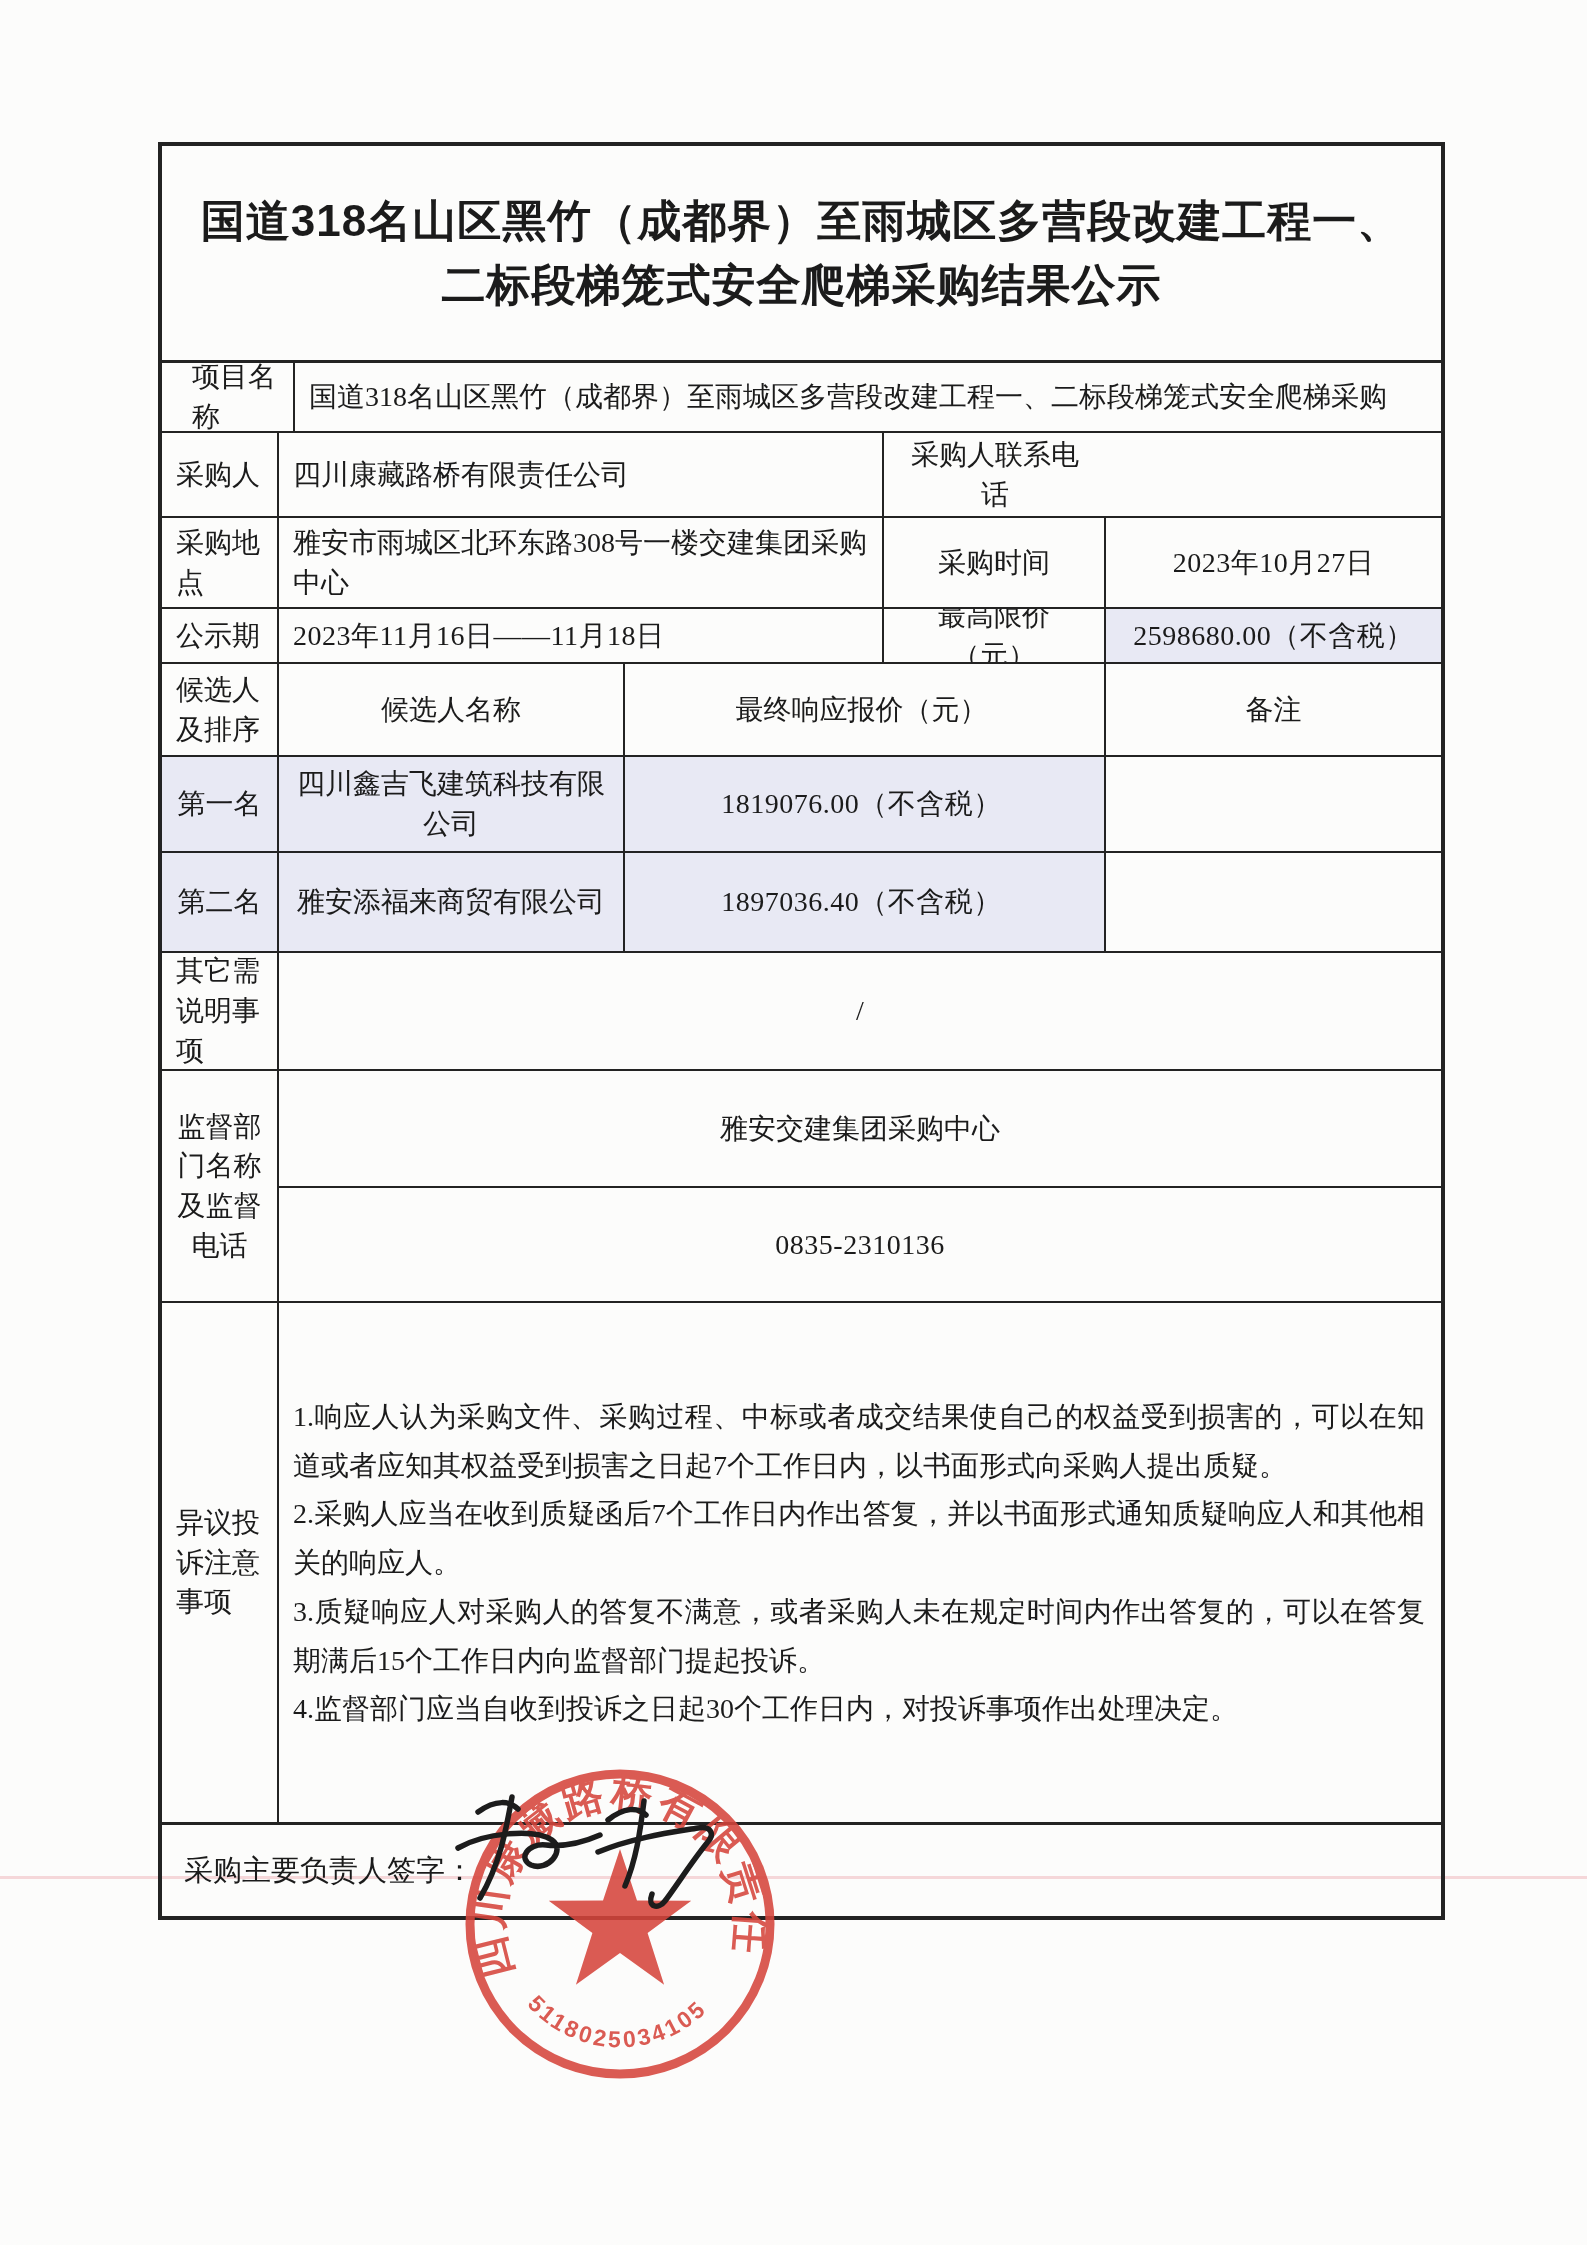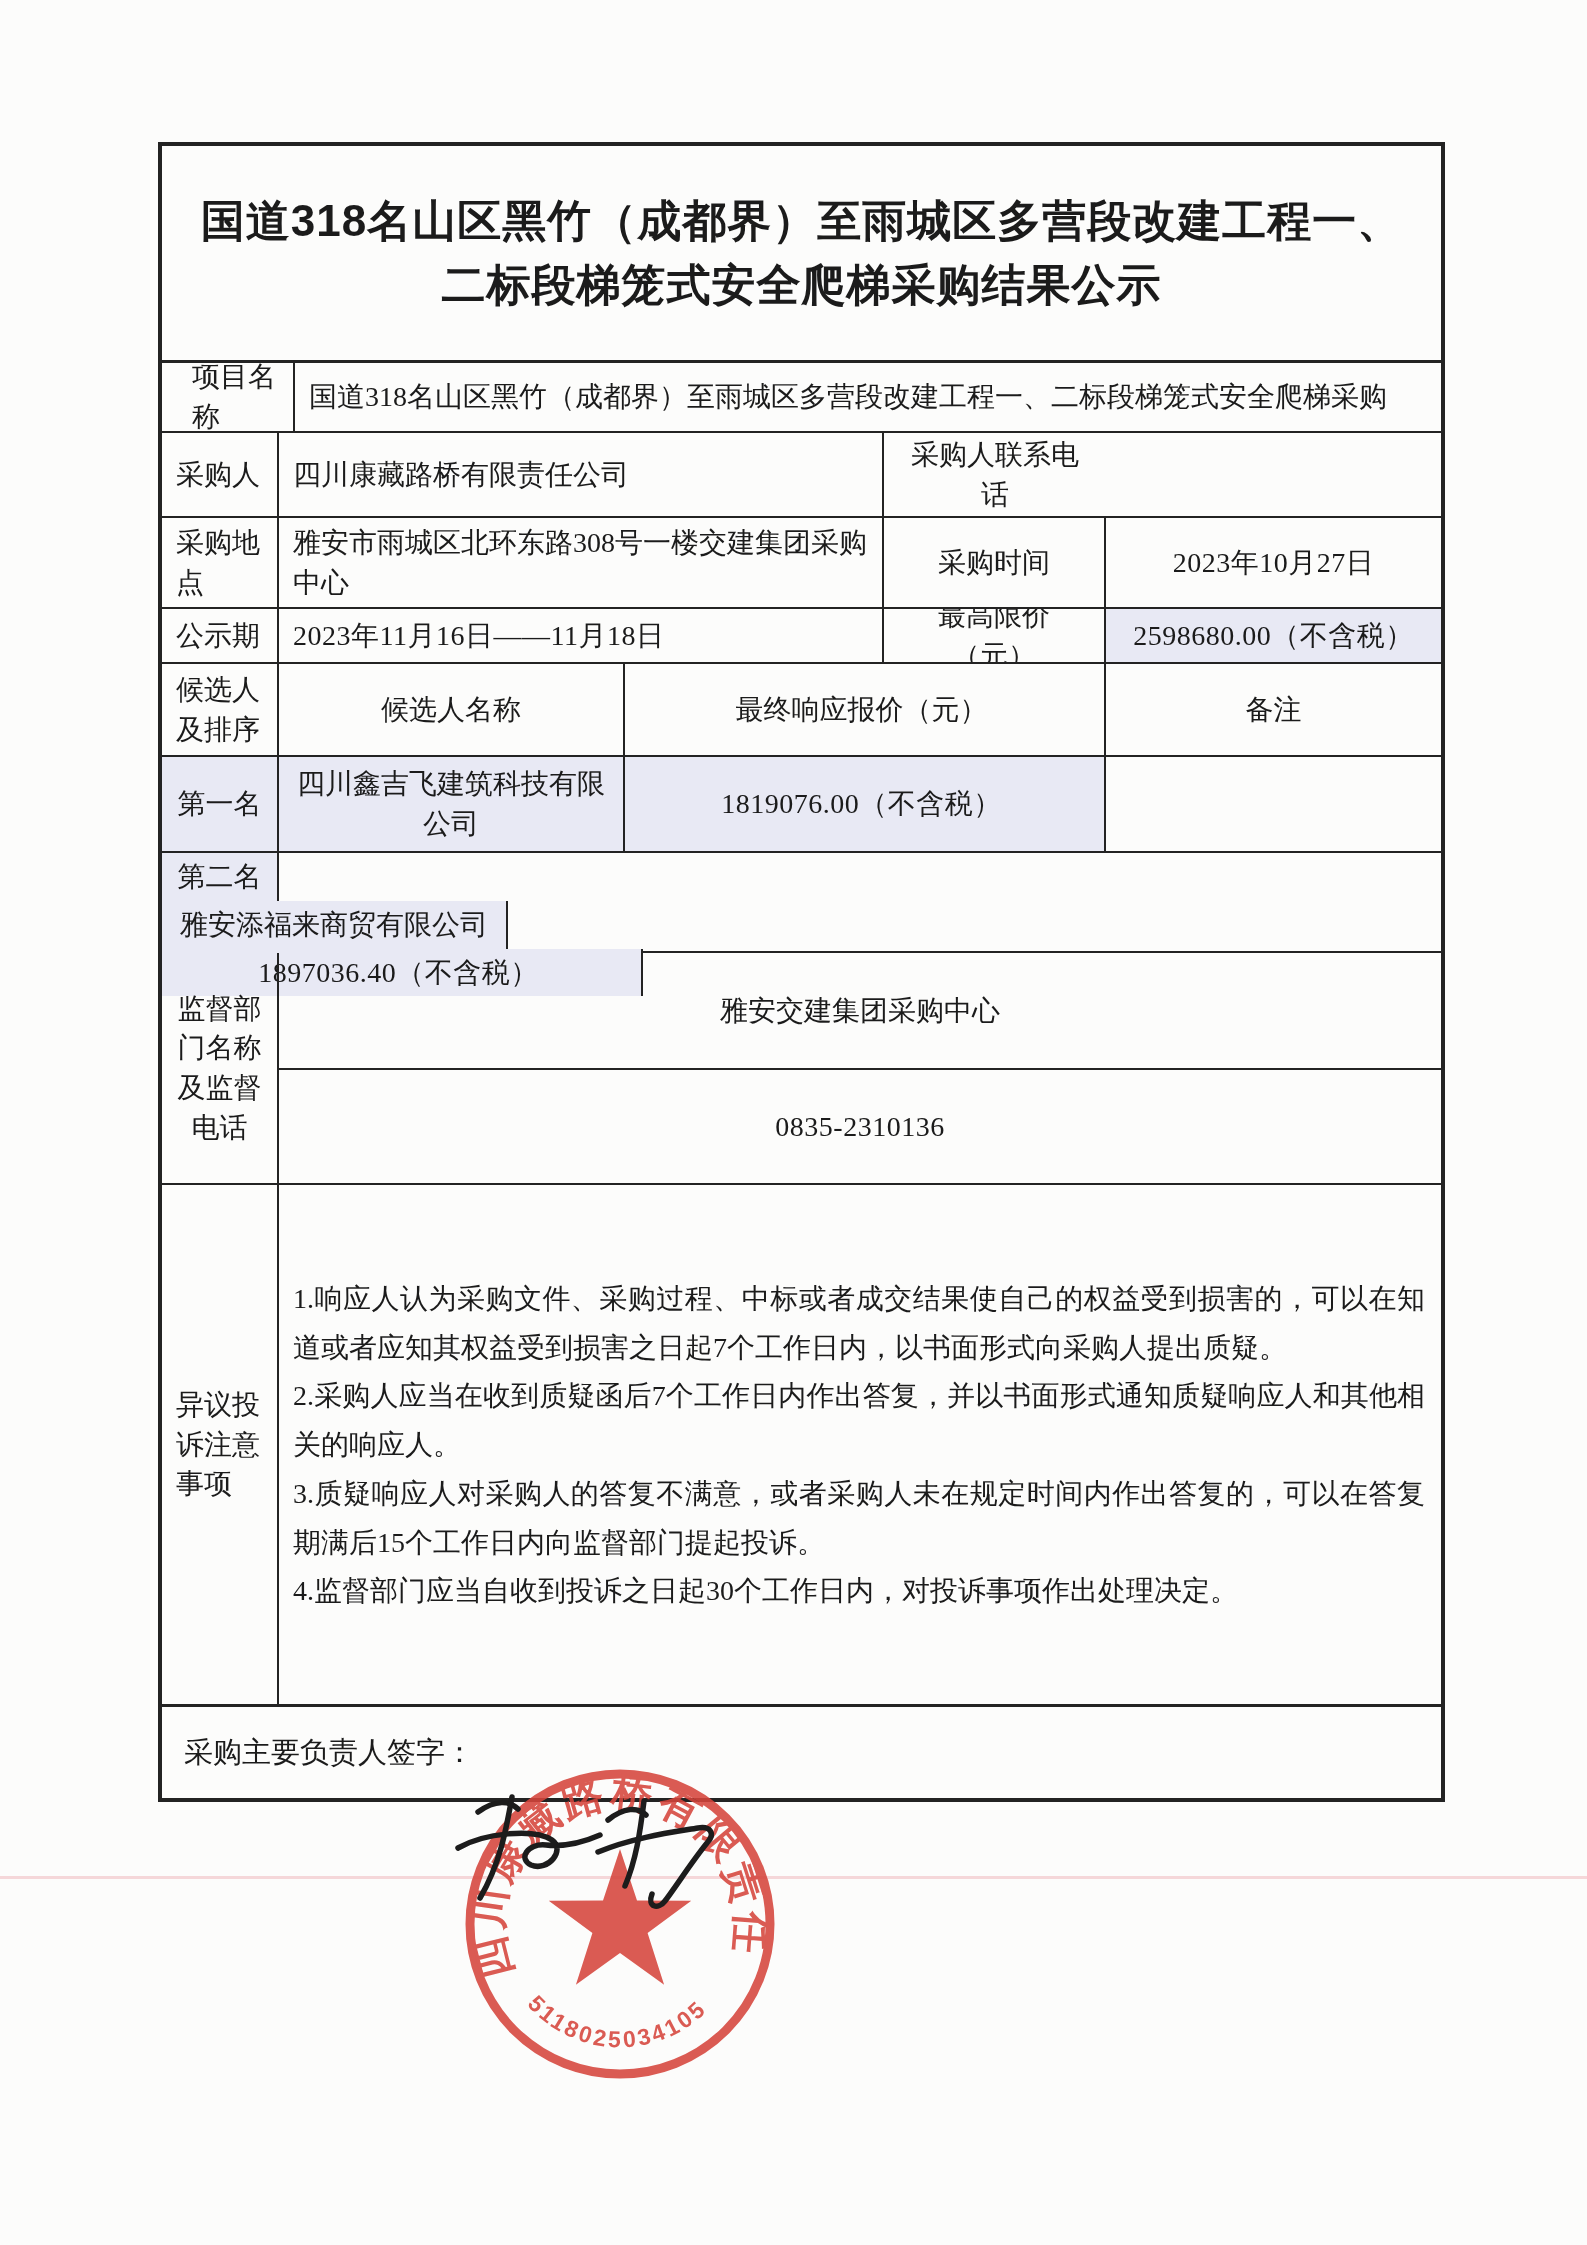--- a/index.html
+++ b/index.html
@@ -48,21 +48,21 @@
     font-family:"Liberation Sans","DejaVu Sans",sans-serif;
     font-weight:bold;font-size:44px;line-height:1.45;
     text-align:center;padding:0 34px;letter-spacing:1px;
   }
   .r-project{height:70px;padding-left:16px;}
   .r-purchaser{height:85px;}
   .r-location{height:91px;}
   .r-publicity{height:55px;}
   .r-chead{height:93px;}
   .r-cand1{height:96px;}
-  .r-cand2{height:100px;flex-direction:column;}
+  .r-cand2{height:100px;}
   .r-other{height:118px;}
   .r-super{height:232px;}
   .r-objection{height:522px;border-bottom:3px solid var(--border);}
   .r-sign{height:91px;}
   .w-main{width:605px;flex:none;}
   .w-sub{width:222px;flex:none;}
   .w-last{flex:1;}
   .w-cname{width:346px;flex:none;}
   .w-quote{width:481px;flex:none;padding-left:8px;}
   .super-right{flex:1;display:flex;flex-direction:column;}
@@ -130,20 +130,24 @@
     <div class="cell w-last c-center"></div>
   </div>
 
   <div class="row r-cand2">
     <div class="cell lbl c-center hl">第二名</div>
     <div class="cell w-cname c-center hl">雅安添福来商贸有限公司</div>
     <div class="cell w-quote c-center num hl">1897036.40（不含税）</div>
     <div class="cell w-last c-center"></div>
   </div>
 
+  <div class="row r-other">
+    <div class="cell lbl c-left">其它需说明事项</div>
+    <div class="cell w-last c-center">/</div>
+  </div>
 
   <div class="row r-super">
     <div class="cell lbl c-center">监督部门名称及监督电话</div>
     <div class="super-right">
       <div class="super-sub1">雅安交建集团采购中心</div>
       <div class="super-sub2 num">0835-2310136</div>
     </div>
   </div>
 
   <div class="row r-objection">

